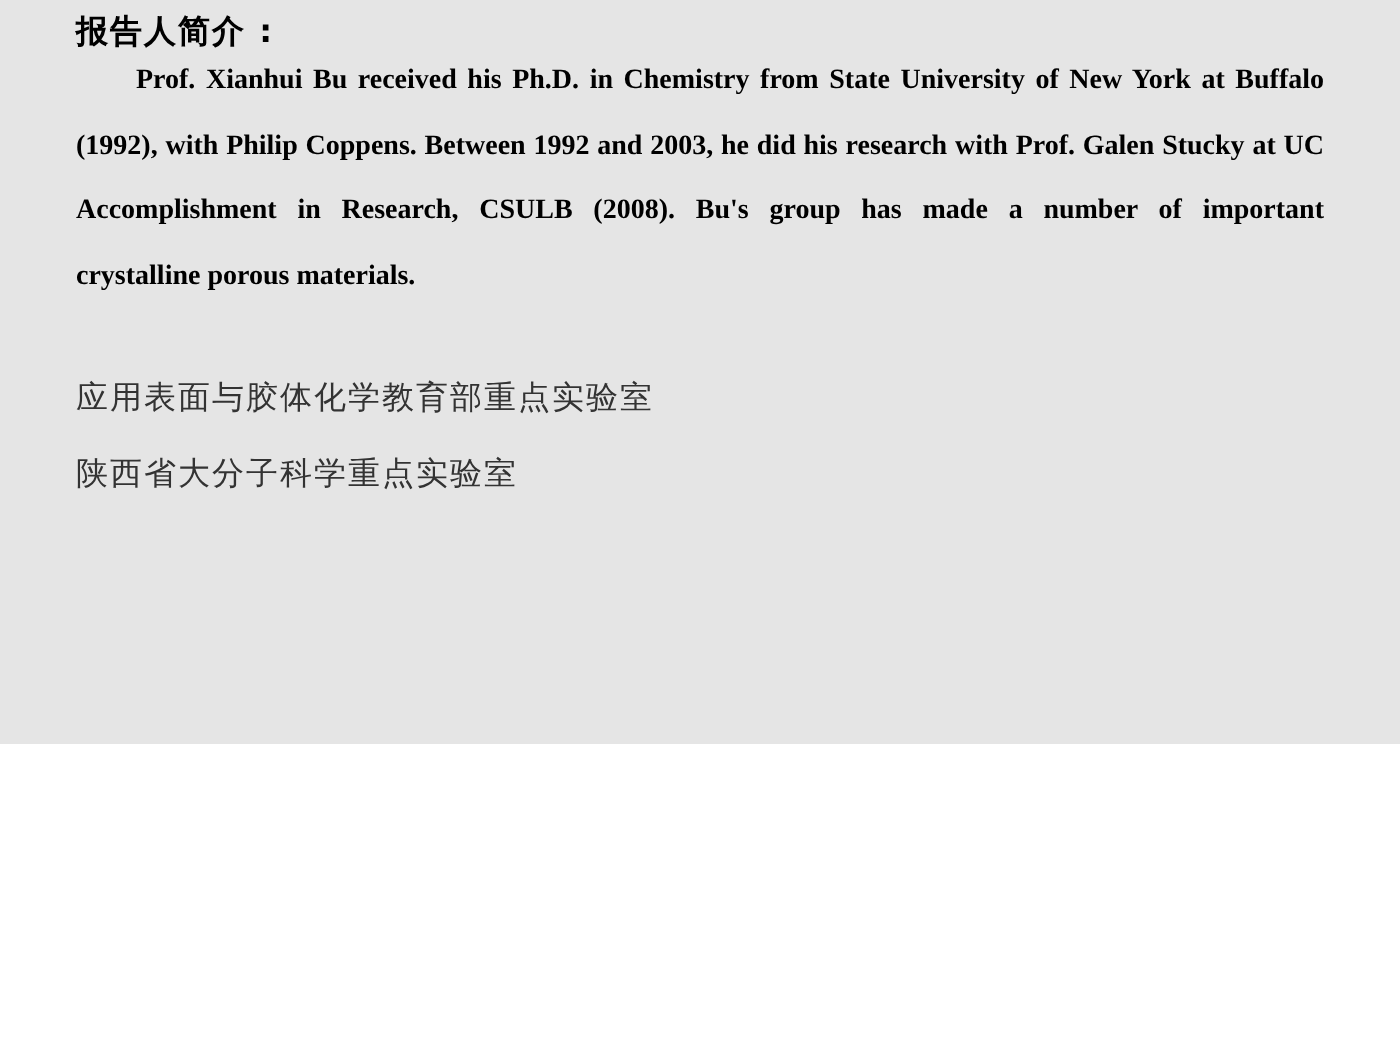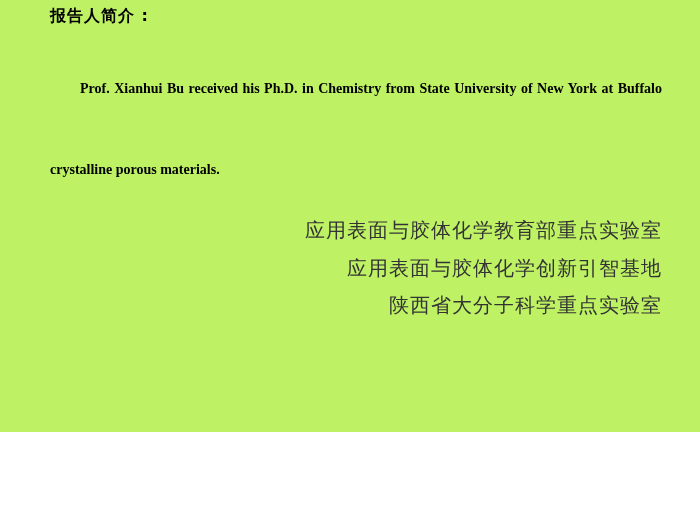--- a/index.html
+++ b/index.html
@@ -3,25 +3,25 @@
 <meta charset="utf-8">
 <style>
   html, body {
     margin: 0;
     padding: 0;
     background: #ffffff;
   }
   .page {
     position: relative;
     width: 700px;
-    height: 432px;
-    background: #bef264;
+    height: 372px;
+    background: #e5e5e5;
     overflow: hidden;
     box-sizing: border-box;
-    padding: 5px 38px 0 50px;
+    padding: 5px 38px 0 38px;
   }
   .doc-heading {
     font-family: "DejaVu Sans", "Liberation Sans", sans-serif;
     font-weight: bold;
     font-size: 16px;
     line-height: 22px;
     color: #000000;
     letter-spacing: 1px;
   }
   .bio-paragraph {
@@ -29,53 +29,53 @@
   }
   .bio-line {
     font-family: "Liberation Serif", "DejaVu Serif", serif;
     font-weight: bold;
     font-size: 14px;
     line-height: 32.5px;
     color: #000000;
     text-align: justify;
     text-align-last: justify;
     white-space: normal;
-    margin-top: 48px;
   }
   .bio-line.first {
     text-indent: 30px;
   }
   .bio-line.last {
     text-align: left;
     text-align-last: left;
   }
   .affiliations {
     margin-top: 26px;
   }
   .affiliation-line {
     font-family: "Liberation Serif", "DejaVu Serif", serif;
     font-weight: normal;
-    font-size: 20px;
+    font-size: 16px;
     line-height: 37.5px;
     color: #333333;
-    text-align: right;
+    text-align: left;
     letter-spacing: 1px;
   }
 </style>
 </head>
 <body>
 
 <div class="page">
 
   <div class="doc-heading">报告人简介 :</div>
 
   <div class="bio-paragraph">
     <div class="bio-line first">Prof. Xianhui Bu received his Ph.D. in Chemistry from State University of New York at Buffalo</div>
+    <div class="bio-line">(1992), with Philip Coppens. Between 1992 and 2003, he did his research with Prof. Galen Stucky at UC</div>
+    <div class="bio-line">Accomplishment in Research, CSULB (2008). Bu's group has made a number of important</div>
     <div class="bio-line last">crystalline porous materials.</div>
   </div>
 
   <div class="affiliations">
     <div class="affiliation-line">应用表面与胶体化学教育部重点实验室</div>
-    <div class="affiliation-line">应用表面与胶体化学创新引智基地</div>
     <div class="affiliation-line">陕西省大分子科学重点实验室</div>
   </div>
 
 </div>
 
 </body></html>

